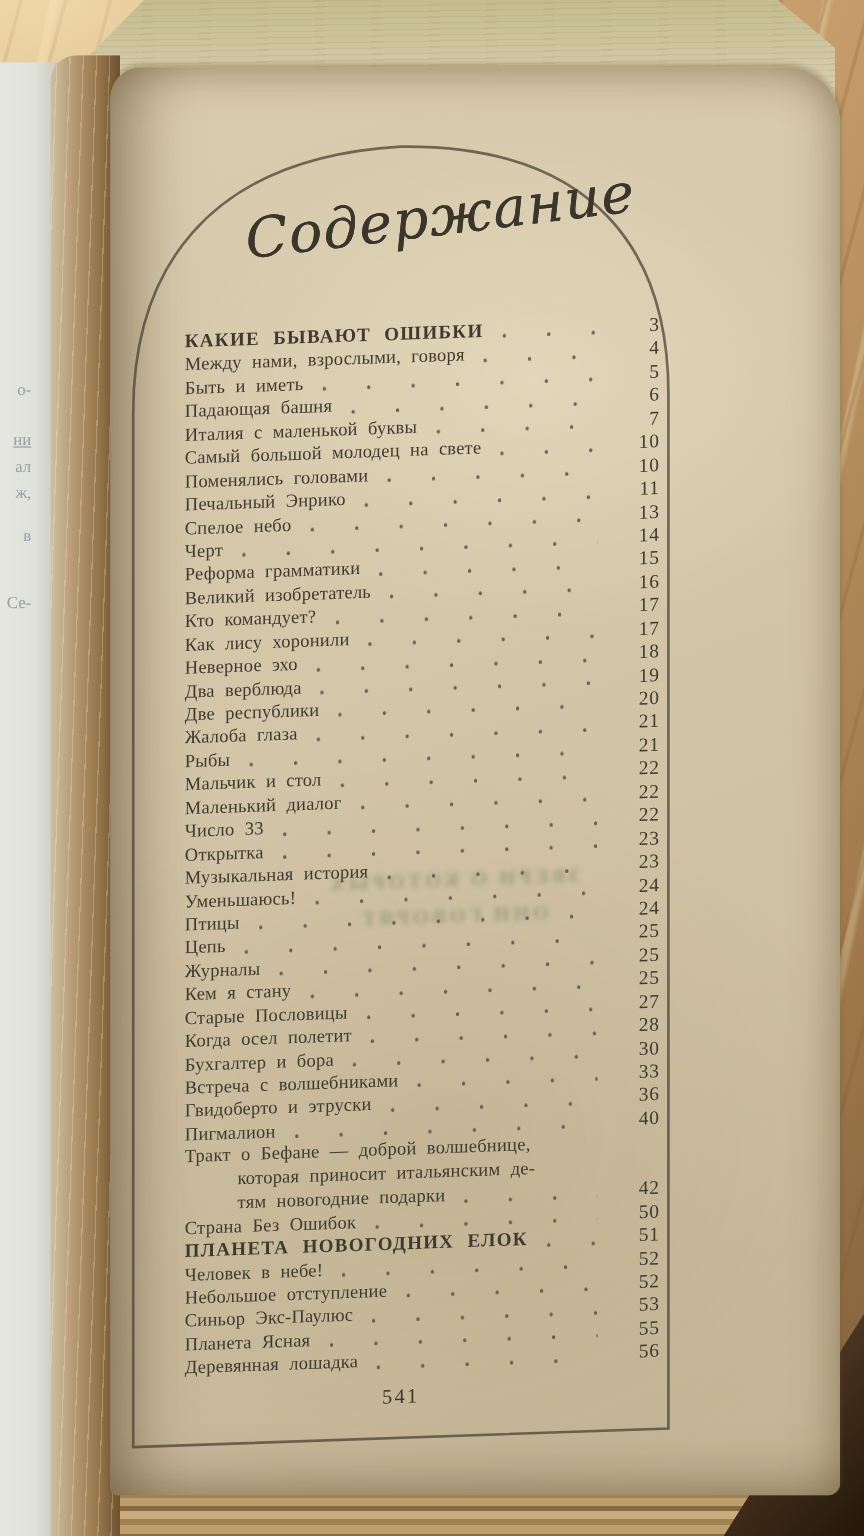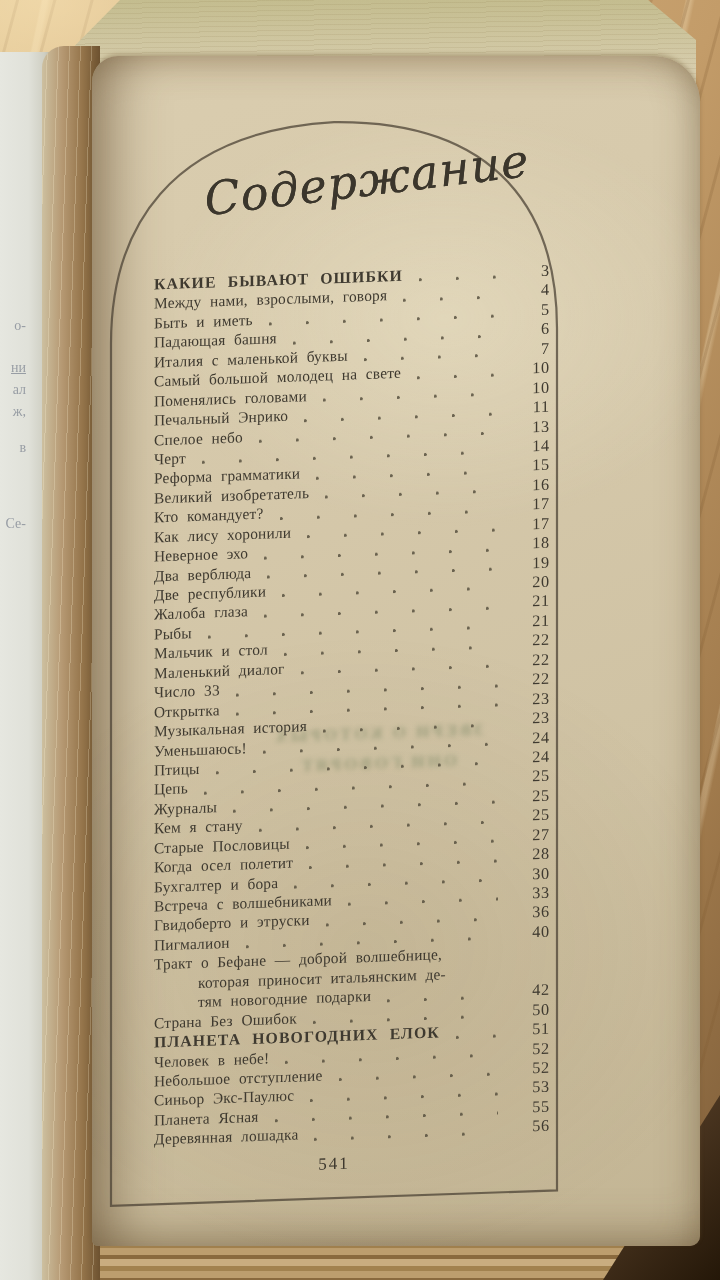--- a/index.html
+++ b/index.html
@@ -20,21 +20,21 @@
   
   .left-page{position:absolute;left:0;top:52px;width:52px;height:1228px;z-index:3;
     background:linear-gradient(90deg,#e6e7e0 0%, #e0e1d9 55%, #cfcfc3 85%, #b9b6a4 100%);}
   .frag{position:absolute;left:0;width:26px;text-align:right;font-size:14px;
     color:#8b919b;opacity:.85;filter:blur(.4px);}
   .frag:nth-of-type(1){top:266px;}
   .frag:nth-of-type(2){top:308px;text-decoration:underline;}
   .frag:nth-of-type(3){top:330px;}
   .frag:nth-of-type(4){top:352px;}
   .frag:nth-of-type(5){top:388px;}
-  .frag:nth-of-type(6){top:464px;}
+  .frag:nth-of-type(6){top:444px;}
   
   .left-stack{position:absolute;left:42px;top:46px;width:58px;height:1234px;z-index:4;
     border-top-left-radius:22px;
     background:
       repeating-linear-gradient(92deg, rgba(255,245,215,0) 0 5px, rgba(255,245,215,.25) 5px 6px, rgba(0,0,0,0) 6px 11px),
       linear-gradient(90deg,#cdc0a0 0%, #b59872 35%, #94744a 70%, #6d5230 100%);}
   
   .bottom-stack{position:absolute;left:70px;top:1236px;width:650px;height:44px;z-index:3;
     background:repeating-linear-gradient(180deg,#c9ad80 0 7px,#a2824f 7px 12px,#bd9e6e 12px 19px,#8a6a3e 19px 23px);}
   

